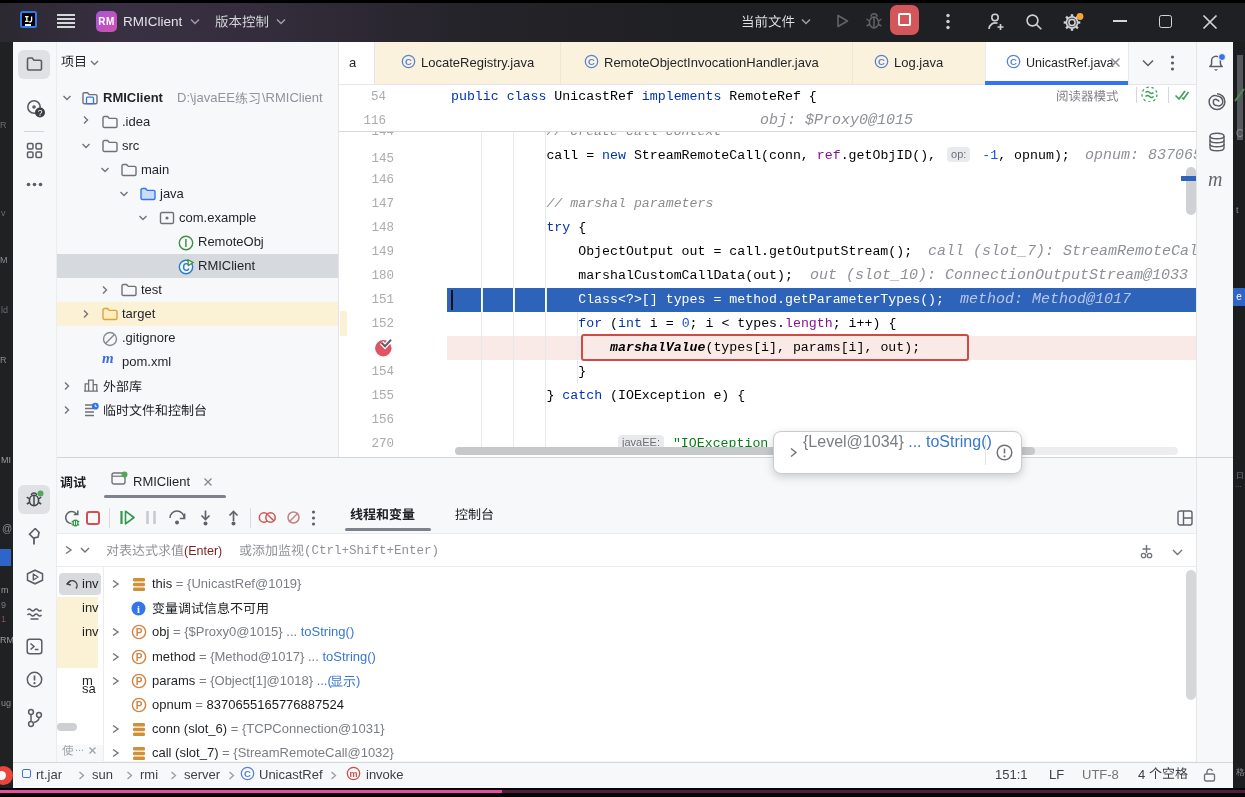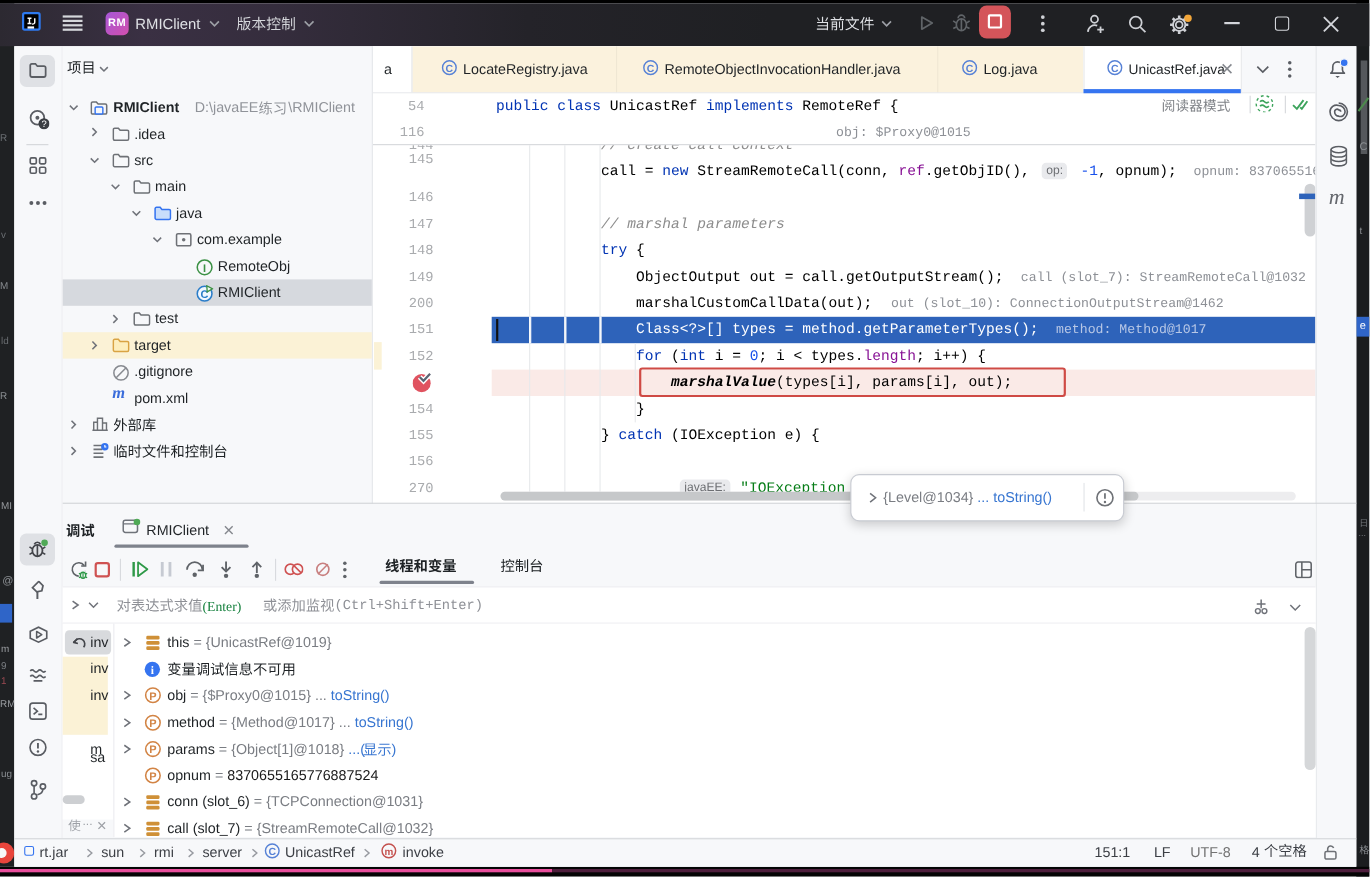--- a/index.html
+++ b/index.html
@@ -2,21 +2,21 @@
 <html><head><meta charset="utf-8"><style>
 html,body{margin:0;padding:0}
 #root{position:relative;width:1245px;height:797px;background:#f7f8fa;overflow:hidden;
  font-family:"Liberation Sans",sans-serif;-webkit-font-smoothing:antialiased}
 .abs{position:absolute}
 .mono{font-family:"Liberation Mono",monospace;font-size:13.25px;line-height:24px;white-space:pre}
 .ln{position:absolute;width:55px;text-align:right;font-family:"Liberation Mono",monospace;
  font-size:12.5px;color:#a9abae;line-height:24px}
 .kw{color:#0033b3}.num{color:#1750eb}.cmt{color:#8c8c8c;font-style:italic}
 .fld{color:#871094}.str{color:#067d17}
-.hint{position:absolute;font-family:"Liberation Mono",monospace;font-size:12px;
+.hint{position:absolute;font-family:"Liberation Mono",monospace;font-size:15px;font-style:italic;
  color:#8d9096;line-height:24px;white-space:pre}
 .pb{position:absolute;background:#e9eaed;color:#6d6f73;font-family:"Liberation Sans",sans-serif;
  font-size:11px;line-height:15px;border-radius:4px;padding:0 4px}
 .t13{font-size:13px;color:#1f2326;line-height:24px;white-space:pre}
 svg{display:block}
 .icab{position:absolute}
 </style></head><body>
 <div id="root">
 <div class="abs" style="left:0;top:0;width:1245px;height:3px;background:#000"></div>
 <div class="abs" style="left:0;top:3px;width:13px;height:785px;background:#1f2123"></div>
@@ -342,26 +342,26 @@
 <div class="abs" style="left:142px;top:90px;width:1px;height:315px;background:#e7e9ec"></div>
 <div class="abs" style="left:174px;top:90px;width:1px;height:315px;background:#e7e9ec"></div>
 <div class="abs" style="left:206px;top:90px;width:1px;height:315px;background:#e7e9ec"></div>
 <div class="abs" style="left:238px;top:269.5px;width:1px;height:72px;background:#e7e9ec"></div>
 <div class="abs" style="left:142px;top:245.5px;width:1.5px;height:24px;background:rgba(255,255,255,.9)"></div>
 <div class="abs" style="left:174px;top:245.5px;width:1.5px;height:24px;background:rgba(255,255,255,.9)"></div>
 <div class="abs" style="left:206px;top:245.5px;width:1.5px;height:24px;background:rgba(255,255,255,.9)"></div>
 <div class="abs" style="left:112px;top:247.5px;width:2px;height:20px;background:#111"></div>
 <div class="abs" style="left:242px;top:291.5px;width:388px;height:27px;border:2.5px solid #cf4a45;border-radius:3px;box-sizing:border-box"></div>
 <div class="ln" style="left:0px;top:77.5px">144</div>
-<div class="ln" style="left:0px;top:91px">145</div>
+<div class="ln" style="left:0px;top:105px">145</div>
 <div class="ln" style="left:0px;top:125.5px">146</div>
 <div class="ln" style="left:0px;top:149.5px">147</div>
 <div class="ln" style="left:0px;top:173.5px">148</div>
 <div class="ln" style="left:0px;top:197.5px">149</div>
-<div class="ln" style="left:0px;top:221.5px">200</div>
+<div class="ln" style="left:0px;top:221.5px">180</div>
 <div class="ln" style="left:0px;top:245.5px">151</div>
 <div class="ln" style="left:0px;top:269.5px">152</div>
 <div class="ln" style="left:0px;top:317.5px">154</div>
 <div class="ln" style="left:0px;top:341.5px">155</div>
 <div class="ln" style="left:0px;top:365.5px">156</div>
 <div class="ln" style="left:0px;top:389.5px">270</div>
 <svg class="icab" style="left:36px;top:297px" width="20" height="18">
         <circle cx="8.3" cy="9.3" r="8.2" fill="#e05360"></circle>
 <path d="M6.5 3.7 L10 7.2 L16 0.8" stroke="#fff" stroke-width="4.6" fill="none"></path>
 <path d="M6.5 3.7 L10 7.2 L16 0.8" stroke="#5a6372" stroke-width="2" fill="none"></path>
@@ -373,21 +373,21 @@
 <div class="abs mono" style="left:112px;top:197.5px">                ObjectOutput out = call.getOutputStream();</div>
 <div class="abs mono" style="left:112px;top:221.5px">                marshalCustomCallData(out);</div>
 <div class="abs mono" style="left:112px;top:245.5px"><span style="color:#fff">                Class&lt;?&gt;[] types = method.getParameterTypes();</span></div>
 <div class="abs mono" style="left:112px;top:269.5px">                <span class="kw">for</span> (<span class="kw">int</span> i = <span class="num">0</span>; i &lt; types.<span class="fld">length</span>; i++) {</div>
 <div class="abs mono" style="left:112px;top:293.5px">                    <span style="font-style:italic;font-weight:bold">marshalValue</span>(types[i], params[i], out);</div>
 <div class="abs mono" style="left:112px;top:317.5px">                }</div>
 <div class="abs mono" style="left:112px;top:341.5px">            } <span class="kw">catch</span> (IOException e) {</div>
 <div class="abs mono" style="left:112px;top:389.5px">                    <span class="pb" style="position:static;display:inline-block;margin-left:8px;margin-right:1px;vertical-align:1px">javaEE:</span> <span class="str">"IOException marshalli</span></div>
 <div class="hint" style="left:746px;top:101.5px;color:#8d9096">opnum: 8370655165776887524</div>
 <div class="hint" style="left:589px;top:197.5px;color:#8d9096">call (slot_7): StreamRemoteCall@1032</div>
-<div class="hint" style="left:471px;top:221.5px;color:#8d9096">out (slot_10): ConnectionOutputStream@1462</div>
+<div class="hint" style="left:471px;top:221.5px;color:#8d9096">out (slot_10): ConnectionOutputStream@1033</div>
 <div class="hint" style="left:621px;top:245.5px;color:#b7c7e6">method: Method@1017</div>
 <div class="abs" style="left:116px;top:405px;width:723px;height:8px;background:#ededef;border-radius:4px"></div>
 <div class="abs" style="left:116px;top:405px;width:580px;height:8px;background:#c6c8ca;border-radius:4px"></div>
 <div class="abs" style="left:847px;top:125px;width:10px;height:48px;background:#cfd1d4;border-radius:5px"></div>
 <div class="abs" style="left:842px;top:134px;width:15px;height:5px;background:#2e63ba"></div>
 <div class="abs" style="left:0px;top:43px;width:857px;height:47px;background:#fff;border-bottom:1px solid #d5d7db;box-sizing:border-box"></div>
 <div class="ln" style="left:-8px;top:43px">54</div>
 <div class="ln" style="left:-8px;top:67px">116</div>
 <div class="abs mono" style="left:112px;top:43px"><span class="kw">public class</span> UnicastRef <span class="kw">implements</span> RemoteRef {</div>
 <div class="hint" style="left:421px;top:67px;color:#8d9096">obj: $Proxy0@1015</div>
@@ -495,21 +495,21 @@
 <div class="abs" style="left:57px;top:533px;width:1139px;height:34px;background:#fff;border-top:1px solid #ebecf0;border-bottom:1px solid #ebecf0;box-sizing:border-box"></div>
 <svg class="icab" style="left:64px;top:545px" width="9" height="10">
       <path d="M2 1.5 L7 5 L2 8.5" stroke="#70737a" stroke-width="1.4" fill="none"></path>
     </svg>
 <svg class="icab" style="left:80px;top:547px" width="10" height="7">
       <path d="M1 1 L5 5 L9 1" stroke="#70737a" stroke-width="1.4" fill="none"></path>
     </svg>
 <svg width="80" height="16" style="position:absolute;left:106px;top:543px;overflow:visible" viewBox="0 0 80 16">
       <path d="M6.5 7C7.1 7.9 7.7 9.1 7.9 9.9L8.8 9.5C8.6 8.7 8 7.5 7.3 6.6ZM1.2 6.2C2 6.9 2.8 7.8 3.6 8.6C2.8 10.3 1.8 11.5 0.6 12.3C0.8 12.5 1.1 12.9 1.3 13.1C2.5 12.2 3.5 11.1 4.3 9.5C4.9 10.2 5.3 10.9 5.7 11.5L6.4 10.7C6.1 10.1 5.4 9.3 4.7 8.4C5.3 6.9 5.8 5.2 6 3.1L5.3 2.9L5.2 2.9H0.9V3.8H4.9C4.7 5.2 4.4 6.5 4 7.6C3.3 6.9 2.6 6.2 1.9 5.6ZM9.9 1.2V4.3H6.3V5.2H9.9V11.8C9.9 12 9.9 12.1 9.6 12.1C9.4 12.1 8.7 12.1 7.9 12.1C8 12.4 8.1 12.8 8.2 13.1C9.3 13.1 10 13.1 10.3 12.9C10.8 12.8 10.9 12.5 10.9 11.8V5.2H12.5V4.3H10.9V1.2Z M16.3 13.1C16.6 12.9 17.1 12.8 20.7 11.6C20.6 11.4 20.6 11 20.5 10.7L17.4 11.7V8.8C18.1 8.3 18.8 7.7 19.4 7.1C20.4 9.8 22.2 11.8 24.9 12.7C25.1 12.4 25.4 12.1 25.6 11.8C24.3 11.5 23.2 10.8 22.3 10C23.1 9.5 24 8.8 24.8 8.2L24 7.6C23.4 8.2 22.5 8.9 21.7 9.4C21.2 8.7 20.7 7.9 20.4 7.1H25.1V6.2H20V5.1H24.2V4.3H20V3.2H24.7V2.3H20V1.2H19V2.3H14.4V3.2H19V4.3H15V5.1H19V6.2H13.8V7.1H18.2C16.9 8.2 15.1 9.2 13.5 9.7C13.7 9.9 14 10.3 14.1 10.5C14.8 10.2 15.6 9.9 16.4 9.5V11.4C16.4 11.9 16.1 12.1 15.8 12.2C16 12.4 16.2 12.9 16.3 13.1Z M27 1.9C27.7 2.6 28.4 3.7 28.6 4.4L29.5 3.9C29.2 3.2 28.5 2.2 27.9 1.4ZM33.6 1.2C33.6 2.1 33.6 2.9 33.5 3.7H30.2V4.7H33.4C33.1 7 32.3 8.9 30.1 10C30.3 10.2 30.6 10.5 30.8 10.8C32.6 9.8 33.5 8.4 34 6.6C35.3 8 36.7 9.6 37.4 10.7L38.2 10C37.4 8.9 35.7 7 34.3 5.6L34.4 4.7H38.2V3.7H34.5C34.6 2.9 34.6 2.1 34.6 1.2ZM29.4 6H26.6V7H28.4V10.4C27.8 10.6 27.2 11.2 26.5 12L27.1 12.9C27.8 12 28.5 11.2 28.9 11.2C29.2 11.2 29.6 11.6 30.1 12C31.1 12.6 32.1 12.8 33.8 12.8C35 12.8 37.4 12.7 38.2 12.6C38.3 12.3 38.4 11.9 38.5 11.6C37.3 11.7 35.4 11.8 33.8 11.8C32.3 11.8 31.2 11.8 30.4 11.2C29.9 10.9 29.7 10.6 29.4 10.5Z M48.2 1.8C48.9 2.3 49.7 3 50.1 3.4L50.8 2.8C50.4 2.4 49.5 1.7 48.9 1.3ZM46.3 1.2C46.3 2 46.4 2.8 46.4 3.6H39.7V4.5H46.5C46.8 9.4 47.9 13.2 50 13.2C51 13.2 51.4 12.5 51.6 10.2C51.3 10.1 50.9 9.9 50.7 9.7C50.6 11.4 50.5 12.1 50.1 12.1C48.8 12.1 47.8 9 47.5 4.5H51.3V3.6H47.4C47.4 2.8 47.4 2 47.4 1.2ZM39.8 11.8 40.1 12.7C41.7 12.4 44.1 11.8 46.3 11.3L46.3 10.4L43.5 11V7.4H45.9V6.5H40.2V7.4H42.5V11.2Z M53.5 5.6C54.3 6.3 55.3 7.4 55.7 8.1L56.5 7.5C56 6.8 55.1 5.8 54.3 5.1ZM52.6 10.9 53.2 11.8C54.5 11.1 56.3 10 58 8.9V11.8C58 12.1 57.9 12.1 57.6 12.1C57.4 12.1 56.5 12.2 55.6 12.1C55.8 12.4 55.9 12.9 56 13.2C57.1 13.2 57.9 13.1 58.4 13C58.8 12.8 59 12.5 59 11.8V6.6C60.1 9 61.7 11 63.9 12C64 11.8 64.3 11.4 64.6 11.2C63.2 10.6 61.9 9.5 60.9 8.2C61.8 7.5 62.9 6.4 63.6 5.5L62.8 4.9C62.2 5.7 61.2 6.7 60.4 7.5C59.8 6.6 59.3 5.5 59 4.5V4.3H64.2V3.4H62.6L63.2 2.7C62.6 2.3 61.6 1.7 60.8 1.2L60.2 1.9C61 2.3 61.9 2.9 62.5 3.4H59V1.2H58V3.4H52.8V4.3H58V7.9C56 9.1 53.9 10.3 52.6 10.9Z M72.8 1.2C72.7 1.6 72.7 2 72.6 2.5H69.3V3.4H72.5C72.4 3.8 72.3 4.2 72.2 4.6H70V11.9H68.7V12.8H77.5V11.9H76.3V4.6H73.1C73.2 4.2 73.3 3.8 73.4 3.4H77.1V2.5H73.6L73.8 1.2ZM70.8 11.9V10.8H75.4V11.9ZM70.8 7.2H75.4V8.3H70.8ZM70.8 6.4V5.3H75.4V6.4ZM70.8 9H75.4V10.1H70.8ZM68.4 1.2C67.7 3.2 66.6 5.1 65.4 6.4C65.6 6.6 65.9 7.1 66 7.3C66.3 6.9 66.7 6.4 67.1 5.9V13.1H68V4.4C68.5 3.5 69 2.5 69.3 1.5Z" fill="#8e9096"></path>
     </svg>
-<div class="abs" style="left:184px;top:539px;font-family:Liberation Serif, serif;font-size:12.5px;color:#15803d;line-height:24px">(Enter)</div>
+<div class="abs" style="left:184px;top:539px;font-family:Liberation Sans, sans-serif;font-size:12.5px;color:#7f1d1d;line-height:24px">(Enter)</div>
 <svg width="67" height="16" style="position:absolute;left:239px;top:543px;overflow:visible" viewBox="0 0 67 16">
       <path d="M9 1.8C9.8 2.2 10.8 2.8 11.2 3.2L11.8 2.6C11.3 2.1 10.4 1.5 9.6 1.2ZM0.8 11.2 1 12.2C2.5 11.9 4.6 11.4 6.6 11L6.6 10.1C4.4 10.5 2.2 11 0.8 11.2ZM2.5 6.2H5.2V8.5H2.5ZM1.6 5.4V9.3H6.1V5.4ZM0.9 3.2V4.2H7.3C7.4 6.3 7.7 8.3 8.2 9.8C7.3 10.9 6.3 11.7 5.1 12.4C5.3 12.6 5.7 12.9 5.8 13.1C6.9 12.5 7.8 11.8 8.6 10.9C9.2 12.3 10 13.1 11 13.1C12 13.1 12.3 12.5 12.5 10.3C12.2 10.2 11.9 9.9 11.6 9.7C11.6 11.4 11.4 12.1 11 12.1C10.4 12.1 9.8 11.3 9.3 10C10.3 8.7 11.1 7.1 11.7 5.4L10.7 5.1C10.3 6.5 9.7 7.7 9 8.8C8.7 7.5 8.4 5.9 8.3 4.2H12.2V3.2H8.3C8.2 2.6 8.2 1.9 8.2 1.2H7.2C7.2 1.9 7.2 2.6 7.2 3.2Z M18.3 8.3C18 9.3 17.4 10.5 16.6 11.1L17.4 11.6C18.2 10.9 18.7 9.7 19.1 8.6ZM21.4 8.8C21.7 9.7 22.1 10.8 22.2 11.6L23 11.3C22.9 10.5 22.5 9.4 22.1 8.5ZM23 8.4C23.7 9.4 24.5 10.8 24.8 11.7L25.6 11.3C25.3 10.4 24.5 9.1 23.7 8.1ZM19.9 6.9V12.1C19.9 12.2 19.9 12.3 19.7 12.3C19.5 12.3 19 12.3 18.3 12.2C18.4 12.5 18.6 12.9 18.6 13.1C19.5 13.1 20 13.1 20.4 13C20.7 12.8 20.8 12.6 20.8 12.1V6.9ZM14.1 2C14.9 2.4 15.8 3 16.2 3.4L16.8 2.6C16.3 2.2 15.4 1.6 14.7 1.3ZM13.5 5.5C14.3 5.9 15.2 6.4 15.7 6.8L16.2 6C15.8 5.6 14.8 5.1 14 4.8ZM13.8 12.4 14.7 13C15.2 11.8 15.9 10.3 16.4 9L15.6 8.4C15 9.8 14.3 11.5 13.8 12.4ZM17.3 1.9V2.8H20.1C20 3.4 19.8 4 19.5 4.6H16.7V5.5H19.1C18.4 6.5 17.5 7.4 16.3 8C16.5 8.2 16.8 8.6 16.9 8.8C18.4 8 19.4 6.9 20.1 5.5H21.8C22.5 6.8 23.7 8 25 8.6C25.1 8.3 25.4 8 25.6 7.8C24.5 7.4 23.5 6.5 22.8 5.5H25.4V4.6H20.6C20.8 4 21 3.4 21.2 2.8H25V1.9Z M33.4 2.8V12.9H34.4V12H36.9V12.8H37.9V2.8ZM34.4 11V3.7H36.9V11ZM28.5 1.3 28.5 3.6H26.7V4.6H28.5C28.4 7.9 28 10.8 26.4 12.5C26.6 12.6 27 12.9 27.1 13.1C28.9 11.2 29.3 8.1 29.4 4.6H31.4C31.3 9.6 31.2 11.4 30.9 11.8C30.8 11.9 30.7 12 30.5 12C30.3 12 29.7 12 29.1 11.9C29.2 12.2 29.3 12.6 29.4 12.9C30 12.9 30.6 12.9 30.9 12.9C31.3 12.8 31.5 12.7 31.8 12.4C32.2 11.8 32.3 9.9 32.4 4.1C32.4 4 32.4 3.6 32.4 3.6H29.5L29.5 1.3Z M47.2 5.3C48.2 6 49.3 6.9 49.8 7.5L50.6 6.9C50 6.3 48.9 5.4 48 4.8ZM43.1 1.2V7.4H44.1V1.2ZM40.6 1.7V7H41.5V1.7ZM47 1.2C46.5 3.1 45.7 4.9 44.6 6.1C44.8 6.2 45.2 6.5 45.4 6.7C46 5.9 46.6 5 47.1 3.9H51.3V3H47.5C47.6 2.5 47.8 1.9 48 1.4ZM41.1 8.2V11.9H39.6V12.8H51.4V11.9H50V8.2ZM42 11.9V9H43.7V11.9ZM44.6 11.9V9H46.4V11.9ZM47.3 11.9V9H49.1V11.9Z M57.9 1.8V8.7H58.8V2.7H62.8V8.7H63.8V1.8ZM54 1.6C54.5 2.1 55 2.9 55.2 3.3L56 2.8C55.8 2.4 55.2 1.7 54.7 1.2ZM60.3 3.7V6.2C60.3 8.2 59.9 10.7 56.6 12.4C56.8 12.6 57.1 12.9 57.2 13.1C59.2 12.1 60.2 10.7 60.7 9.3V11.8C60.7 12.7 61.1 12.9 62 12.9H63.1C64.3 12.9 64.4 12.4 64.5 10.4C64.3 10.3 64 10.2 63.7 10C63.7 11.8 63.6 12.2 63.2 12.2H62.1C61.7 12.2 61.6 12.1 61.6 11.7V8.5H61C61.2 7.7 61.2 6.9 61.2 6.2V3.7ZM52.8 3.4V4.3H56C55.2 6 53.8 7.6 52.5 8.5C52.6 8.7 52.9 9.2 53 9.4C53.5 9.1 54 8.6 54.5 8.1V13.1H55.4V7.5C55.8 8.1 56.4 8.8 56.7 9.2L57.3 8.5C57 8.2 56.1 7.1 55.6 6.6C56.3 5.7 56.8 4.7 57.2 3.7L56.6 3.4L56.5 3.4Z" fill="#8e9096"></path>
     </svg>
 <div class="abs" style="left:304px;top:539px;font-family:'Liberation Mono';font-size:12.5px;color:#8e9096;line-height:24px">(Ctrl+Shift+Enter)</div>
 <svg class="icab" style="left:1139px;top:544px" width="16" height="15">
 <path d="M7.5 1 L7.5 9 M3.5 5 L11.5 5" stroke="#70737a" stroke-width="1.4"></path>
 <circle cx="4.5" cy="11.5" r="2.2" stroke="#70737a" stroke-width="1.3" fill="none"></circle>
 <circle cx="10.5" cy="11.5" r="2.2" stroke="#70737a" stroke-width="1.3" fill="none"></circle>
     </svg>
 <svg class="icab" style="left:1172px;top:549px" width="11" height="7">
@@ -644,19 +644,19 @@
     </svg>
 <svg class="icab" style="left:1203px;top:768px" width="13" height="14">
 <rect x="1.5" y="6" width="10" height="7" rx="1.5" stroke="#6f7277" stroke-width="1.4" fill="none"></rect>
 <path d="M4 6 L4 3.5 A2.8 2.8 0 0 1 9.4 3" stroke="#6f7277" stroke-width="1.4" fill="none"></path>
     </svg>
 <div class="abs" style="left:773px;top:431px;width:249px;height:43px;background:#fff;border:1px solid #c8cbd2;
 border-radius:8px;box-sizing:border-box;box-shadow:0 3px 10px rgba(0,0,0,.18);z-index:60"></div>
 <svg class="icab" style="left:789px;top:447px;z-index:61" width="9" height="11">
       <path d="M2 1.5 L7 5.5 L2 9.5" stroke="#70737a" stroke-width="1.4" fill="none"></path>
     </svg>
-<div class="abs" style="left:803px;top:444px;font-size:13px;z-index:61;color:#7a7d83">{Level@1034} <span style="color:#3876d1">...</span> <span style="color:#3876d1">toString()</span></div>
+<div class="abs" style="left:803px;top:433px;font-size:16px;z-index:61;color:#7a7d83">{Level@1034} <span style="color:#3876d1">...</span> <span style="color:#3876d1">toString()</span></div>
 <div class="abs" style="left:985px;top:439px;width:1px;height:26px;background:#e2e4e8;z-index:61"></div>
 <svg class="icab" style="left:996px;top:444px;z-index:61" width="17" height="17">
 <circle cx="8.5" cy="8.5" r="7.3" stroke="#6f7277" stroke-width="1.5" fill="none"></circle>
 <path d="M8.5 4.5 L8.5 9.5" stroke="#6f7277" stroke-width="1.6"></path>
       <circle cx="8.5" cy="12.3" r="1.1" fill="#6f7277"></circle>
     </svg>
 </div>
 </body></html>

